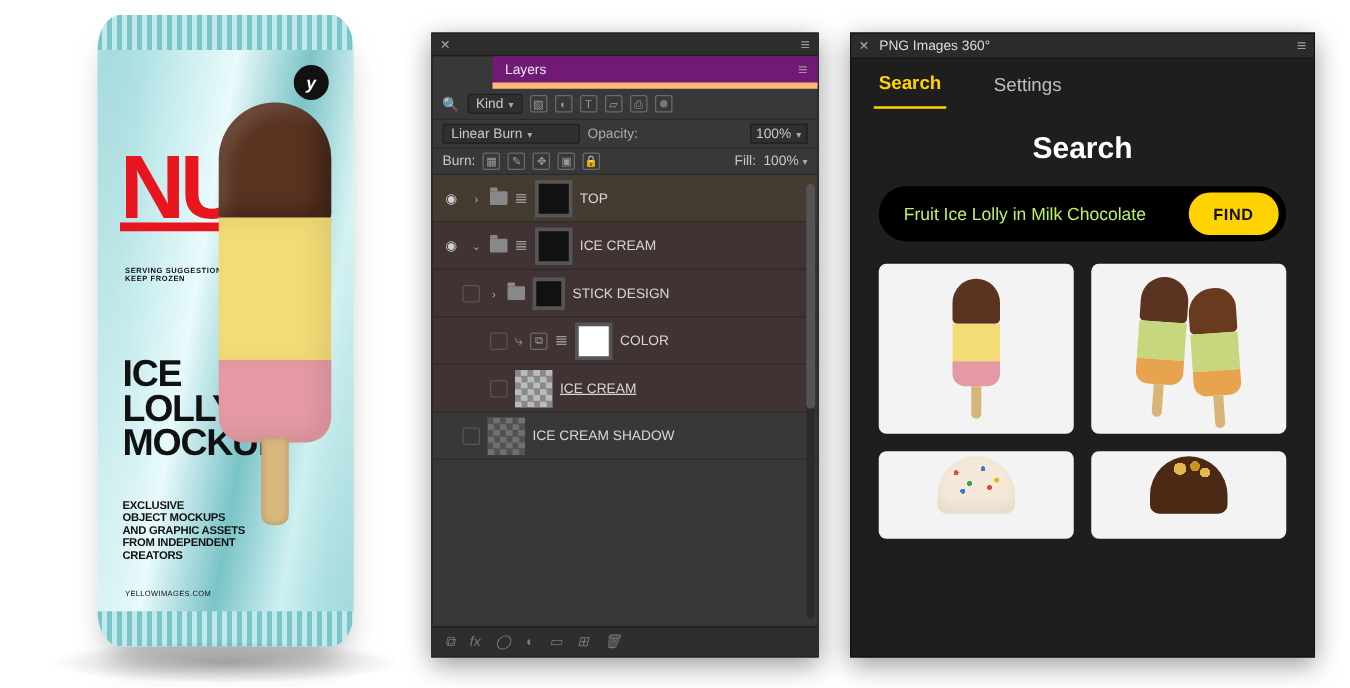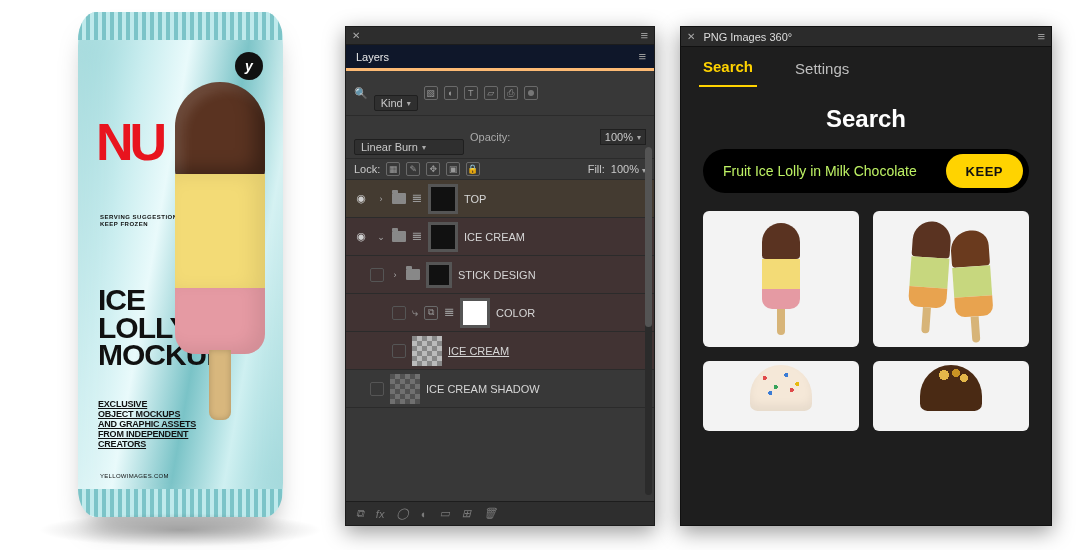--- a/index.html
+++ b/index.html
@@ -9,42 +9,42 @@
   .product { position: absolute; left: 78px; top: 12px; width: 205px; height: 505px; }
   .wrapper { position: absolute; inset: 0; border-radius: 18px / 34px;
     background: linear-gradient(100deg,#8fd1d4 0%,#c9edef 25%,#e9fafb 40%,#7ac3c7 60%,#cff0f1 78%,#88cdd1 100%);
     box-shadow: 0 18px 28px -10px rgba(0,0,0,.35), inset 0 0 40px rgba(255,255,255,.4);
   }
   .crimp { position:absolute; left:0; right:0; height:28px;
     background: repeating-linear-gradient(90deg,#7cc4c8 0 4px,#bfeaec 4px 8px); }
   .crimp.top { top:0; border-radius: 18px 18px 0 0 / 28px 28px 0 0; }
   .crimp.bot { bottom:0; border-radius: 0 0 18px 18px / 0 0 28px 28px; }
   .logo-dot { position:absolute; right:20px; top:40px; width:28px; height:28px; border-radius:50%; background:#111; display:flex; align-items:center; justify-content:center; color:#fff; font-size:14px; font-style:italic; font-weight:700; }
-  .brand { position:absolute; left:18px; top:110px; font-size:52px; font-weight:900; letter-spacing:-4px; color:#e8141e; line-height:.78; }
+  .brand { position:absolute; left:18px; top:110px; font-size:72px; font-weight:900; letter-spacing:-4px; color:#e8141e; line-height:.78;text-decoration:underline; }
   .serving { position:absolute; left:22px; top:202px; font-size:6px; letter-spacing:.5px; color:#111; font-weight:700; line-height:1.2; }
   .title { position:absolute; left:20px; top:274px; font-size:30px; font-weight:900; color:#111; line-height:.92; letter-spacing:-1px; }
   .blurb { position:absolute; left:20px; top:388px; font-size:9px; font-weight:800; color:#111; line-height:1.1; letter-spacing:-.2px; }
   .site { position:absolute; left:22px; bottom:38px; font-size:6px; color:#111; letter-spacing:.3px; }
   
   .lolly { position:absolute; right:18px; top:70px; width:90px; height:340px; }
   .choco { position:absolute; top:0; left:0; right:0; height:100px; background:#5a3321; border-radius:46px 46px 12px 12px; box-shadow: inset -10px -12px 18px rgba(0,0,0,.35), inset 8px 8px 12px rgba(255,255,255,.12); }
   .yellow { position:absolute; top:92px; left:0; right:0; height:118px; background:#f3db76; box-shadow: inset -10px 0 20px rgba(0,0,0,.08); }
   .pink   { position:absolute; top:206px; left:0; right:0; height:66px; background:#e59aa3; border-radius:0 0 20px 20px; box-shadow: inset -10px -6px 16px rgba(0,0,0,.08); }
   .stick  { position:absolute; top:268px; left:34px; width:22px; height:70px; background:#d8b77d; border-radius:0 0 8px 8px; box-shadow: inset 0 0 6px rgba(0,0,0,.2); }
   .shadow { position:absolute; left:-40px; right:-40px; bottom:-30px; height:34px; background: radial-gradient(ellipse at center, rgba(0,0,0,.28) 0%, rgba(0,0,0,0) 70%); }
 
   
   .panel { position:absolute; left:345px; top:26px; width:310px; height:500px; background:#383838; border:1px solid #1c1c1c; box-shadow:0 6px 20px rgba(0,0,0,.4); color:#c9c9c9; font-size:11px; }
   .panel .titlebar { height:18px; background:#2d2d2d; display:flex; align-items:center; padding:0 6px; border-bottom:1px solid #1c1c1c; }
   .panel .x { font-size:10px; color:#aaa; cursor:pointer; }
   .panel .menubtn { margin-left:auto; color:#999; font-size:13px; cursor:pointer; }
-  .panel .tabbar { height:26px; display:flex; align-items:center; padding:0 8px; background:#0f172a; border-bottom:3px solid #fdba74; }
+  .panel .tabbar { height:26px; display:flex; align-items:center; padding:0 8px; background:#701a75; border-bottom:5px solid #fdba74;margin-left:48px; }
   .panel .tab { padding:4px 2px; color:#e8e8e8; }
   .panel .filter { display:flex; align-items:center; gap:6px; padding:4px 8px; border-bottom:1px solid #2b2b2b; }
-  .sel { background:#2f2f2f; border:1px solid #1f1f1f; padding:1px 6px; border-radius:2px; display:flex; align-items:center; gap:4px; cursor:pointer;margin-top:20px; }
+  .sel { background:#2f2f2f; border:1px solid #1f1f1f; padding:1px 6px; border-radius:2px; display:flex; align-items:center; gap:4px; cursor:pointer; }
   .caret { font-size:8px; color:#aaa; }
   .ficon { width:14px; height:14px; border:1px solid #6a6a6a; border-radius:2px; display:flex; align-items:center; justify-content:center; font-size:9px; color:#999; }
   .ficon.dot::after { content:""; width:6px; height:6px; border-radius:50%; background:#777; }
   .blendrow { display:flex; align-items:center; gap:6px; padding:3px 8px; border-bottom:1px solid #2b2b2b; }
   .blendrow .lbl { color:#aaa; }
   .blendrow .val { margin-left:auto; padding:1px 4px; border:1px solid #1f1f1f; background:#2f2f2f; display:flex; align-items:center; gap:4px; }
   .lockrow { display:flex; align-items:center; gap:6px; padding:3px 8px; border-bottom:1px solid #2b2b2b; }
   .lockrow .gap { flex:1; }
   .layers { position:relative; }
   .layer { display:flex; align-items:center; height:38px; border-bottom:1px solid #2b2b2b; padding:0 6px; gap:6px; cursor:pointer; }
@@ -130,21 +130,21 @@
 KEEP FROZEN</div>
     <div class="title" style="white-space:pre;">ICE
 LOLLY
 MOCKUP</div>
     <div class="lolly">
       <div class="choco"></div>
       <div class="yellow"></div>
       <div class="pink"></div>
       <div class="stick"></div>
     </div>
-    <div class="blurb" style="white-space:pre;text-decoration:underline;">EXCLUSIVE
+    <div class="blurb" style="white-space:pre;">EXCLUSIVE
 OBJECT MOCKUPS
 AND GRAPHIC ASSETS
 FROM INDEPENDENT
 CREATORS</div>
     <div class="site">YELLOWIMAGES.COM</div>
   </div>
   <div class="shadow"></div>
 </div>
 
 <div class="panel">
@@ -174,21 +174,21 @@
       <span>Linear Burn</span>
       <span class="caret">▾</span>
     </div>
     <span class="lbl">Opacity:</span>
     <div class="val">
       <span>100%</span>
       <span class="caret">▾</span>
     </div>
   </div>
   <div class="lockrow">
-    <span>Lock:</span>
+    <span>Burn:</span>
     <div class="ficon">▦</div>
     <div class="ficon">✎</div>
     <div class="ficon">✥</div>
     <div class="ficon">▣</div>
     <div class="ficon">🔒</div>
     <span class="gap"></span>
     <span>Fill:</span>
     <div class="val">
       <span>100%</span>
       <span class="caret">▾</span>
@@ -269,21 +269,21 @@
     <span class="menubtn">≡</span>
   </div>
   <div class="tabs">
     <div class="tab active">Search</div>
     <div class="tab">Settings</div>
   </div>
   <div class="page">
     <h2>Search</h2>
     <div class="searchbar">
       <input value="Fruit Ice Lolly in Milk Chocolate" style="">
-      <button class="findbtn">KEEP</button>
+      <button class="findbtn">FIND</button>
     </div>
     <div class="grid">
       <div class="card">
         <div class="pop">
           <div class="a"></div>
             <div class="b"></div>
             <div class="c"></div>
             <div class="s"></div>
         </div>
       </div>

